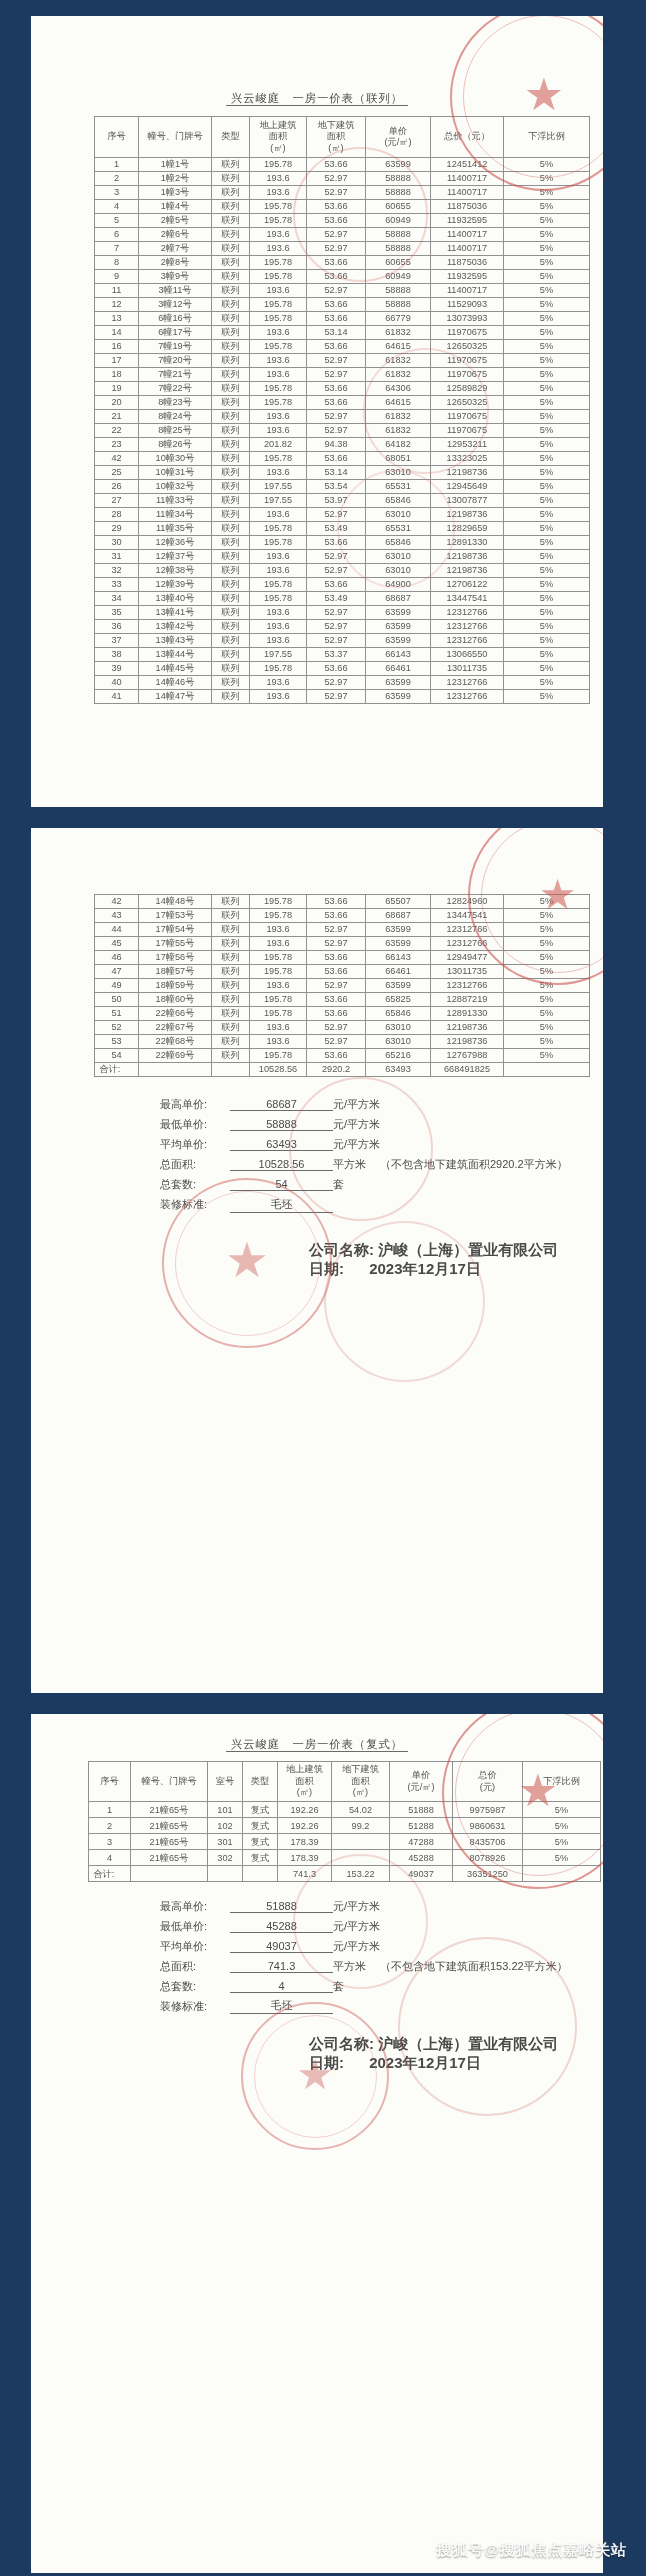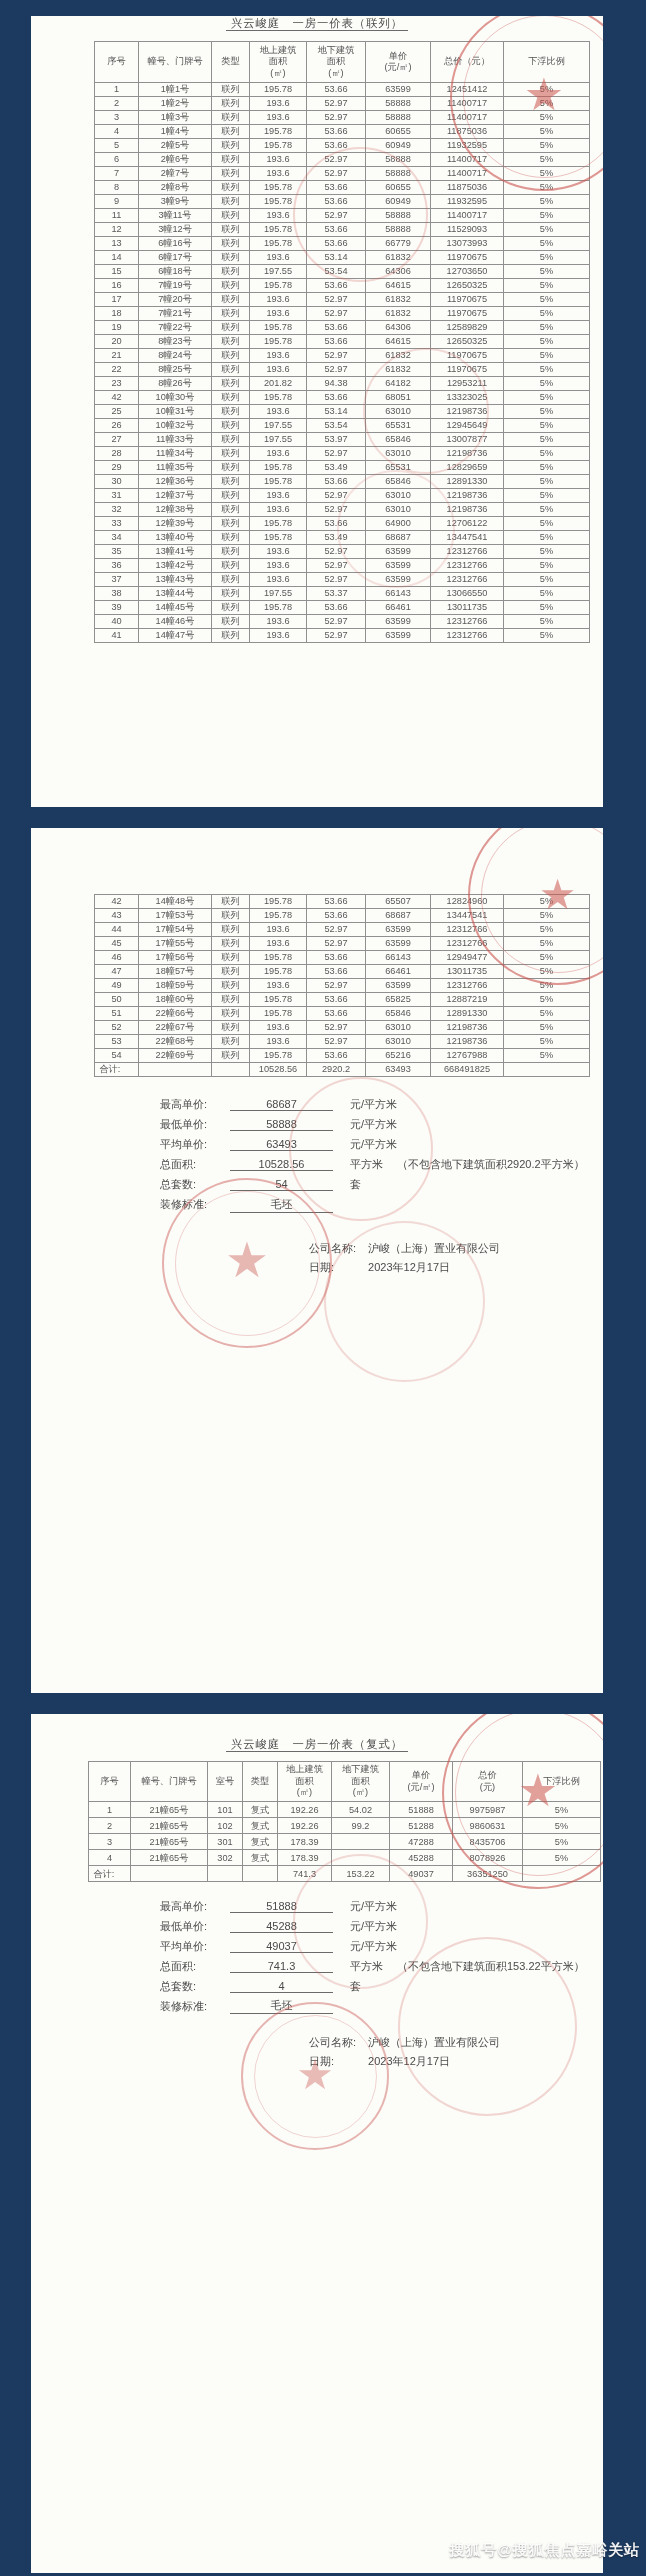--- a/index.html
+++ b/index.html
@@ -16,21 +16,21 @@
   #page1{top:15.7px;height:791px;}
   #page2{top:828px;height:865px;}
   #page3{top:1714px;height:859px;}
 
   .doc-title{
     text-align:center;color:#4c4c4c;font-size:11.4px;letter-spacing:0.9px;
   }
   .doc-title span{
     border-bottom:0.9px solid #6a6a6a;padding:0 5.2px 0.9px 5.2px;
   }
-  #page1 .doc-title{}
+  #page1 .doc-title{margin-top:75px;}
   #page3 .doc-title{margin-top:23px;}
 
   table.price{
     border-collapse:collapse;table-layout:fixed;
     font-size:9.2px;color:#585858;margin-left:63px;
   }
   #page1 table.price{margin-top:10.5px;width:494px;}
   #page2 table.price{margin-top:66px;width:494px;}
   #page3 table.price{margin-top:8.7px;margin-left:57px;width:511px;}
   table.price th,table.price td{
@@ -44,43 +44,43 @@
   table.price td{height:13px;line-height:1.1;white-space:nowrap;}
   #page3 table.price td{height:15px;}
   table.price tr.total td:first-child{text-align:left;padding-left:4.4px;}
 
   .summary{color:#4a4a4a;font-size:11px;}
   #page2 .summary{margin:17.5px 0 0 129px;}
   #page3 .summary{margin:14px 0 0 129px;}
   .sum-line{display:flex;align-items:center;height:20px;white-space:nowrap;}
   .sum-label{width:70px;text-align:left;}
   .sum-value{width:103px;text-align:center;border-bottom:0.9px solid #6a6a6a;}
-  .sum-unit{margin-left:17px;}
+  .sum-unit{margin-left:0;}
   .sum-note{margin-left:14px;}
 
-  .company{color:#4a4a4a;font-size:11px;}
+  .company{color:#4a4a4a;font-size:15px;font-weight:bold;}
   #page2 .company{margin:26px 0 0 278px;}
   #page3 .company{margin:19px 0 0 278px;}
   .company .line{height:19px;white-space:nowrap;}
   .company .lab{display:inline-block;min-width:56px;}
 
   .stamp{position:absolute;border-radius:50%;pointer-events:none;}
   .stamp.ring{border:2.6px solid rgba(202,84,76,.45);}
   .stamp.seal{border:2.6px solid rgba(202,84,76,.6);}
   .stamp.seal::before{
     content:"";position:absolute;inset:10.5px;border-radius:50%;
     border:1.7px solid rgba(202,84,76,.35);
   }
   .stamp .star{
     position:absolute;top:50%;left:50%;transform:translate(-50%,-54%);
     color:rgba(202,84,76,.55);
   }
 
   .watermark{
-    position:absolute;top:2541px;right:7px;
+    position:absolute;top:2541px;right:20px;
     color:rgba(255,255,255,.93);font-size:15px;font-weight:bold;
     letter-spacing:0.9px;text-shadow:0 0.9px 1.7px rgba(0,0,0,.4);text-align:center;
   }
 </style>
 </head>
 <body>
 
 <div class="page" id="page1">
   <div class="doc-title">
     <span>兴云峻庭　一房一价表（联列）</span>
@@ -235,30 +235,20 @@
           <td>5%</td>
         </tr>
         <tr>
           <td>14</td>
           <td>6幢17号</td>
           <td>联列</td>
           <td>193.6</td>
           <td>53.14</td>
           <td>61832</td>
           <td>11970675</td>
-          <td>5%</td>
-        </tr>
-        <tr>
-          <td>15</td>
-          <td>6幢18号</td>
-          <td>联列</td>
-          <td>197.55</td>
-          <td>53.54</td>
-          <td>64306</td>
-          <td>12703650</td>
           <td>5%</td>
         </tr>
         <tr>
           <td>16</td>
           <td>7幢19号</td>
           <td>联列</td>
           <td>195.78</td>
           <td>53.66</td>
           <td>64615</td>
           <td>12650325</td>

